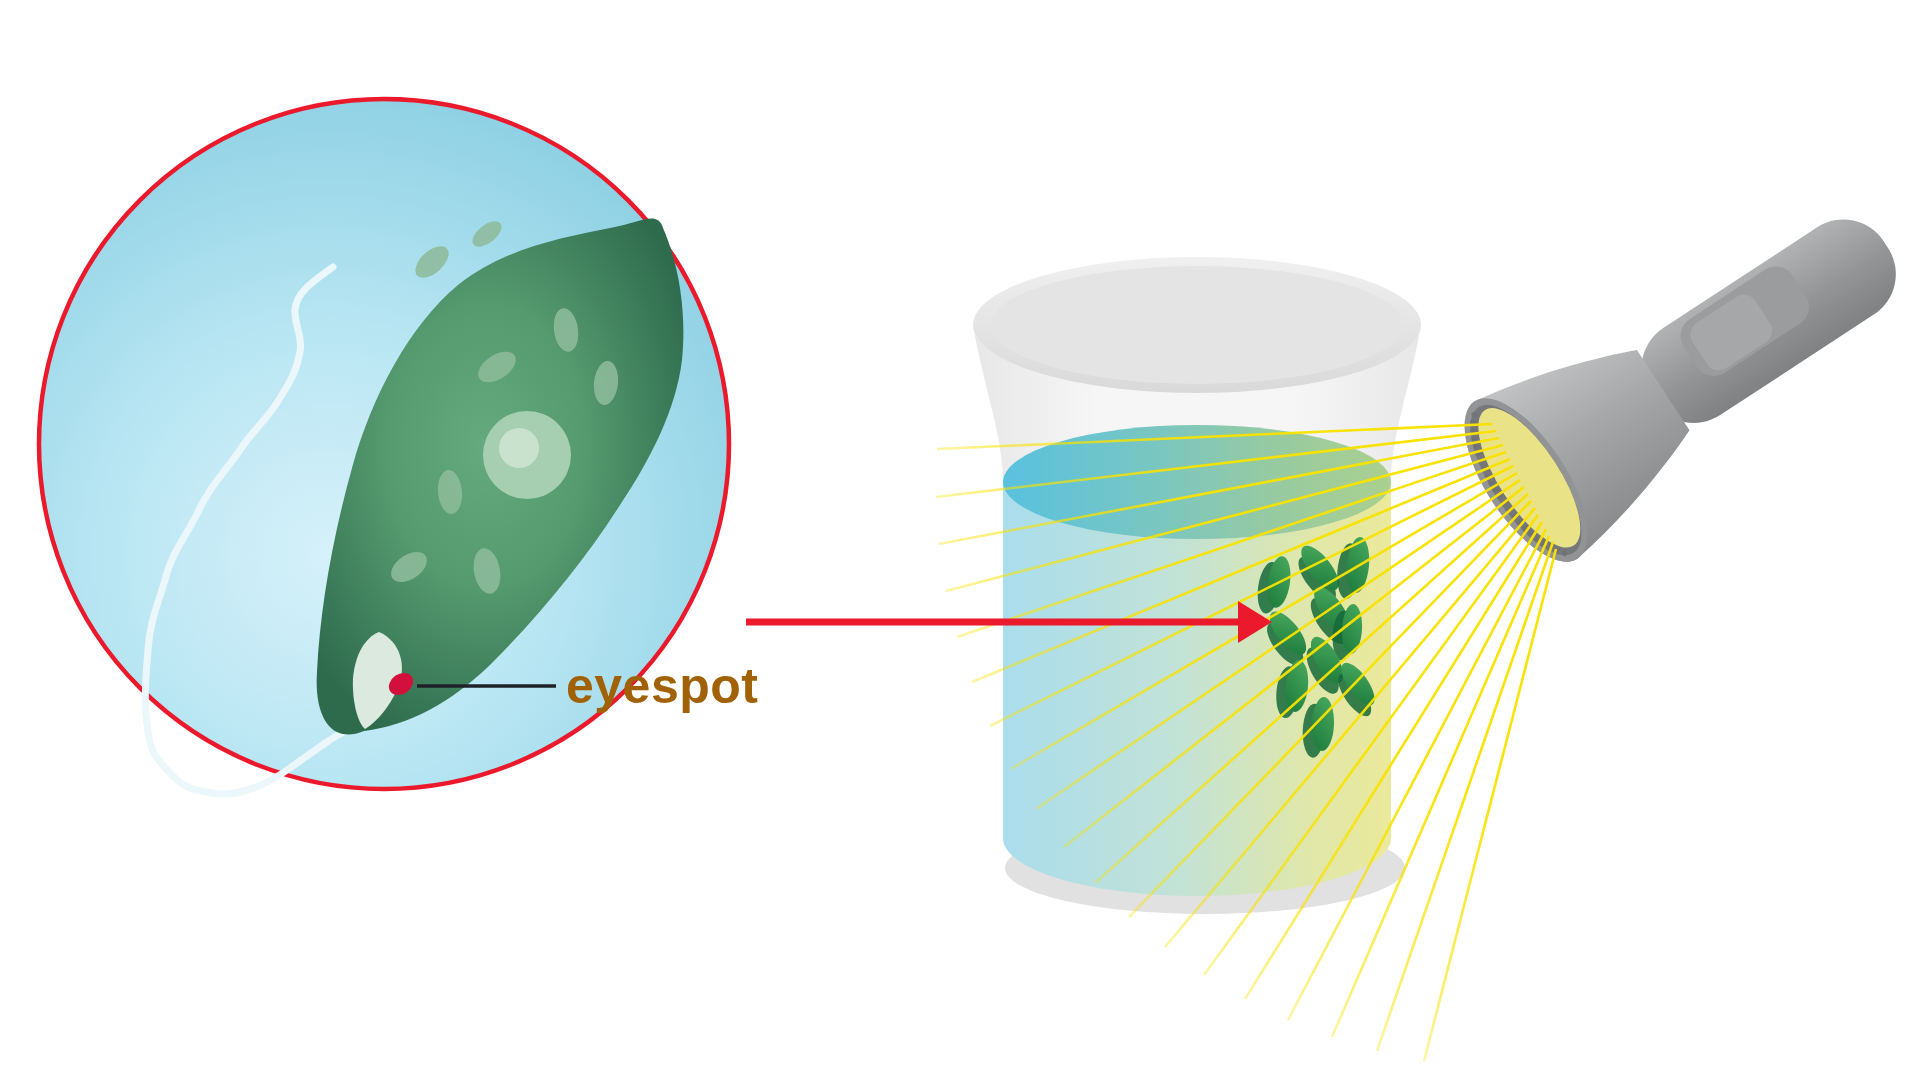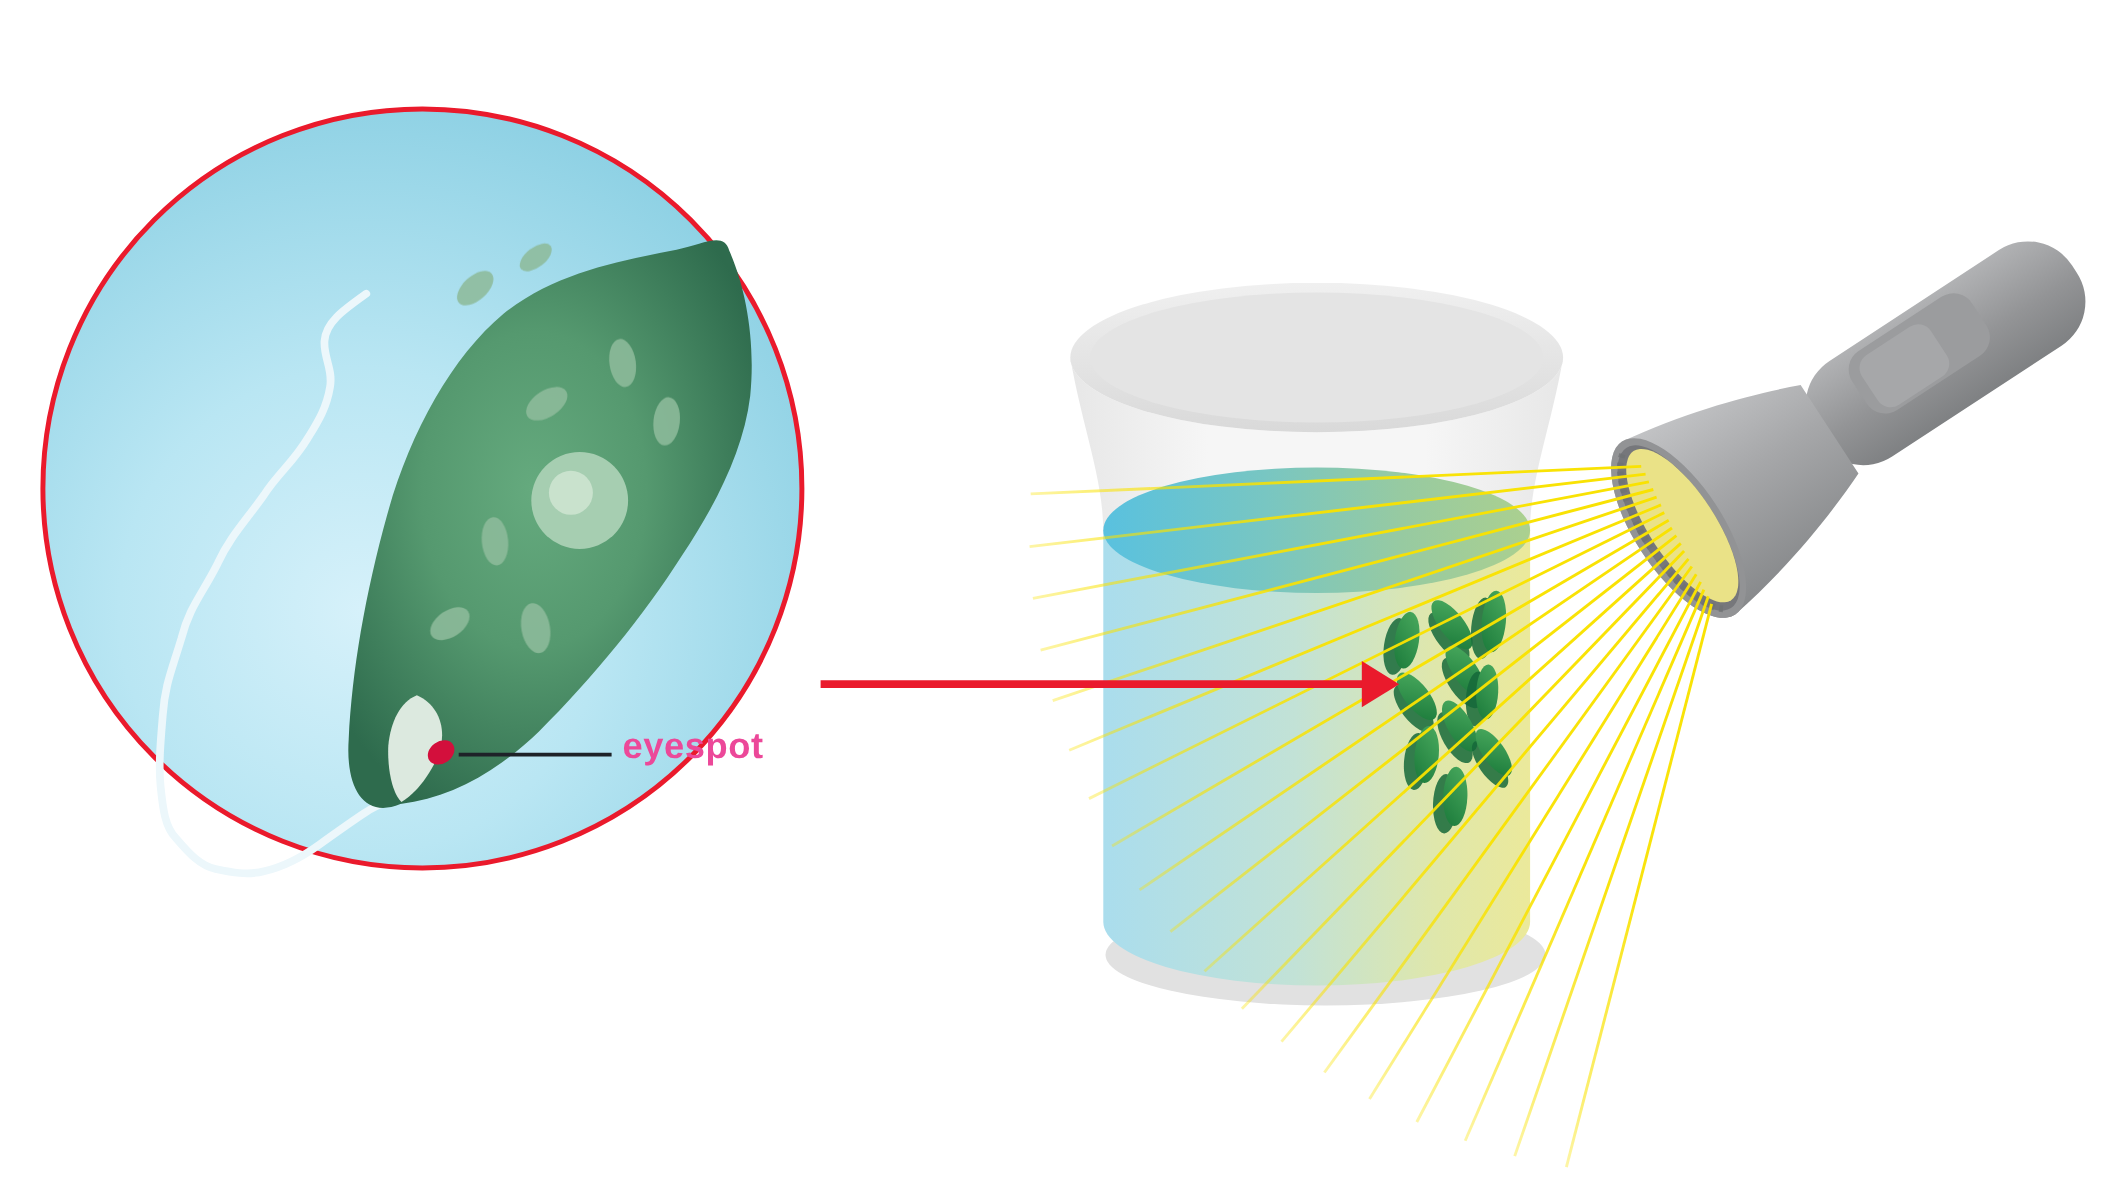--- a/index.html
+++ b/index.html
@@ -1,20 +1,20 @@
 <!DOCTYPE html>
 <html><head>
 <meta charset="utf-8">
 <style>
   html,body{margin:0;padding:0;background:#ffffff;}
   #canvas{position:relative;width:1920px;height:1080px;background:#ffffff;overflow:hidden;
           font-family:"Liberation Sans", sans-serif;}
   #scene{position:absolute;left:0;top:0;}
-  .label{position:absolute;left:566px;top:661px;font-size:33px;font-weight:600;
-         color:#ec4899;letter-spacing:0.5px;line-height:1;}
+  .label{position:absolute;left:566px;top:661px;font-size:50px;font-weight:600;
+         color:#a16207;letter-spacing:0.5px;line-height:1;}
 </style>
 </head>
 <body>
 
 <div id="canvas">
 <svg id="scene" width="1920" height="1080" viewBox="0 0 1920 1080">
   <defs>
     <radialGradient id="circleGrad" cx="42%" cy="66%" r="80%">
       <stop offset="0%" stop-color="#d6f1fa"></stop>
       <stop offset="40%" stop-color="#b9e6f3"></stop>

